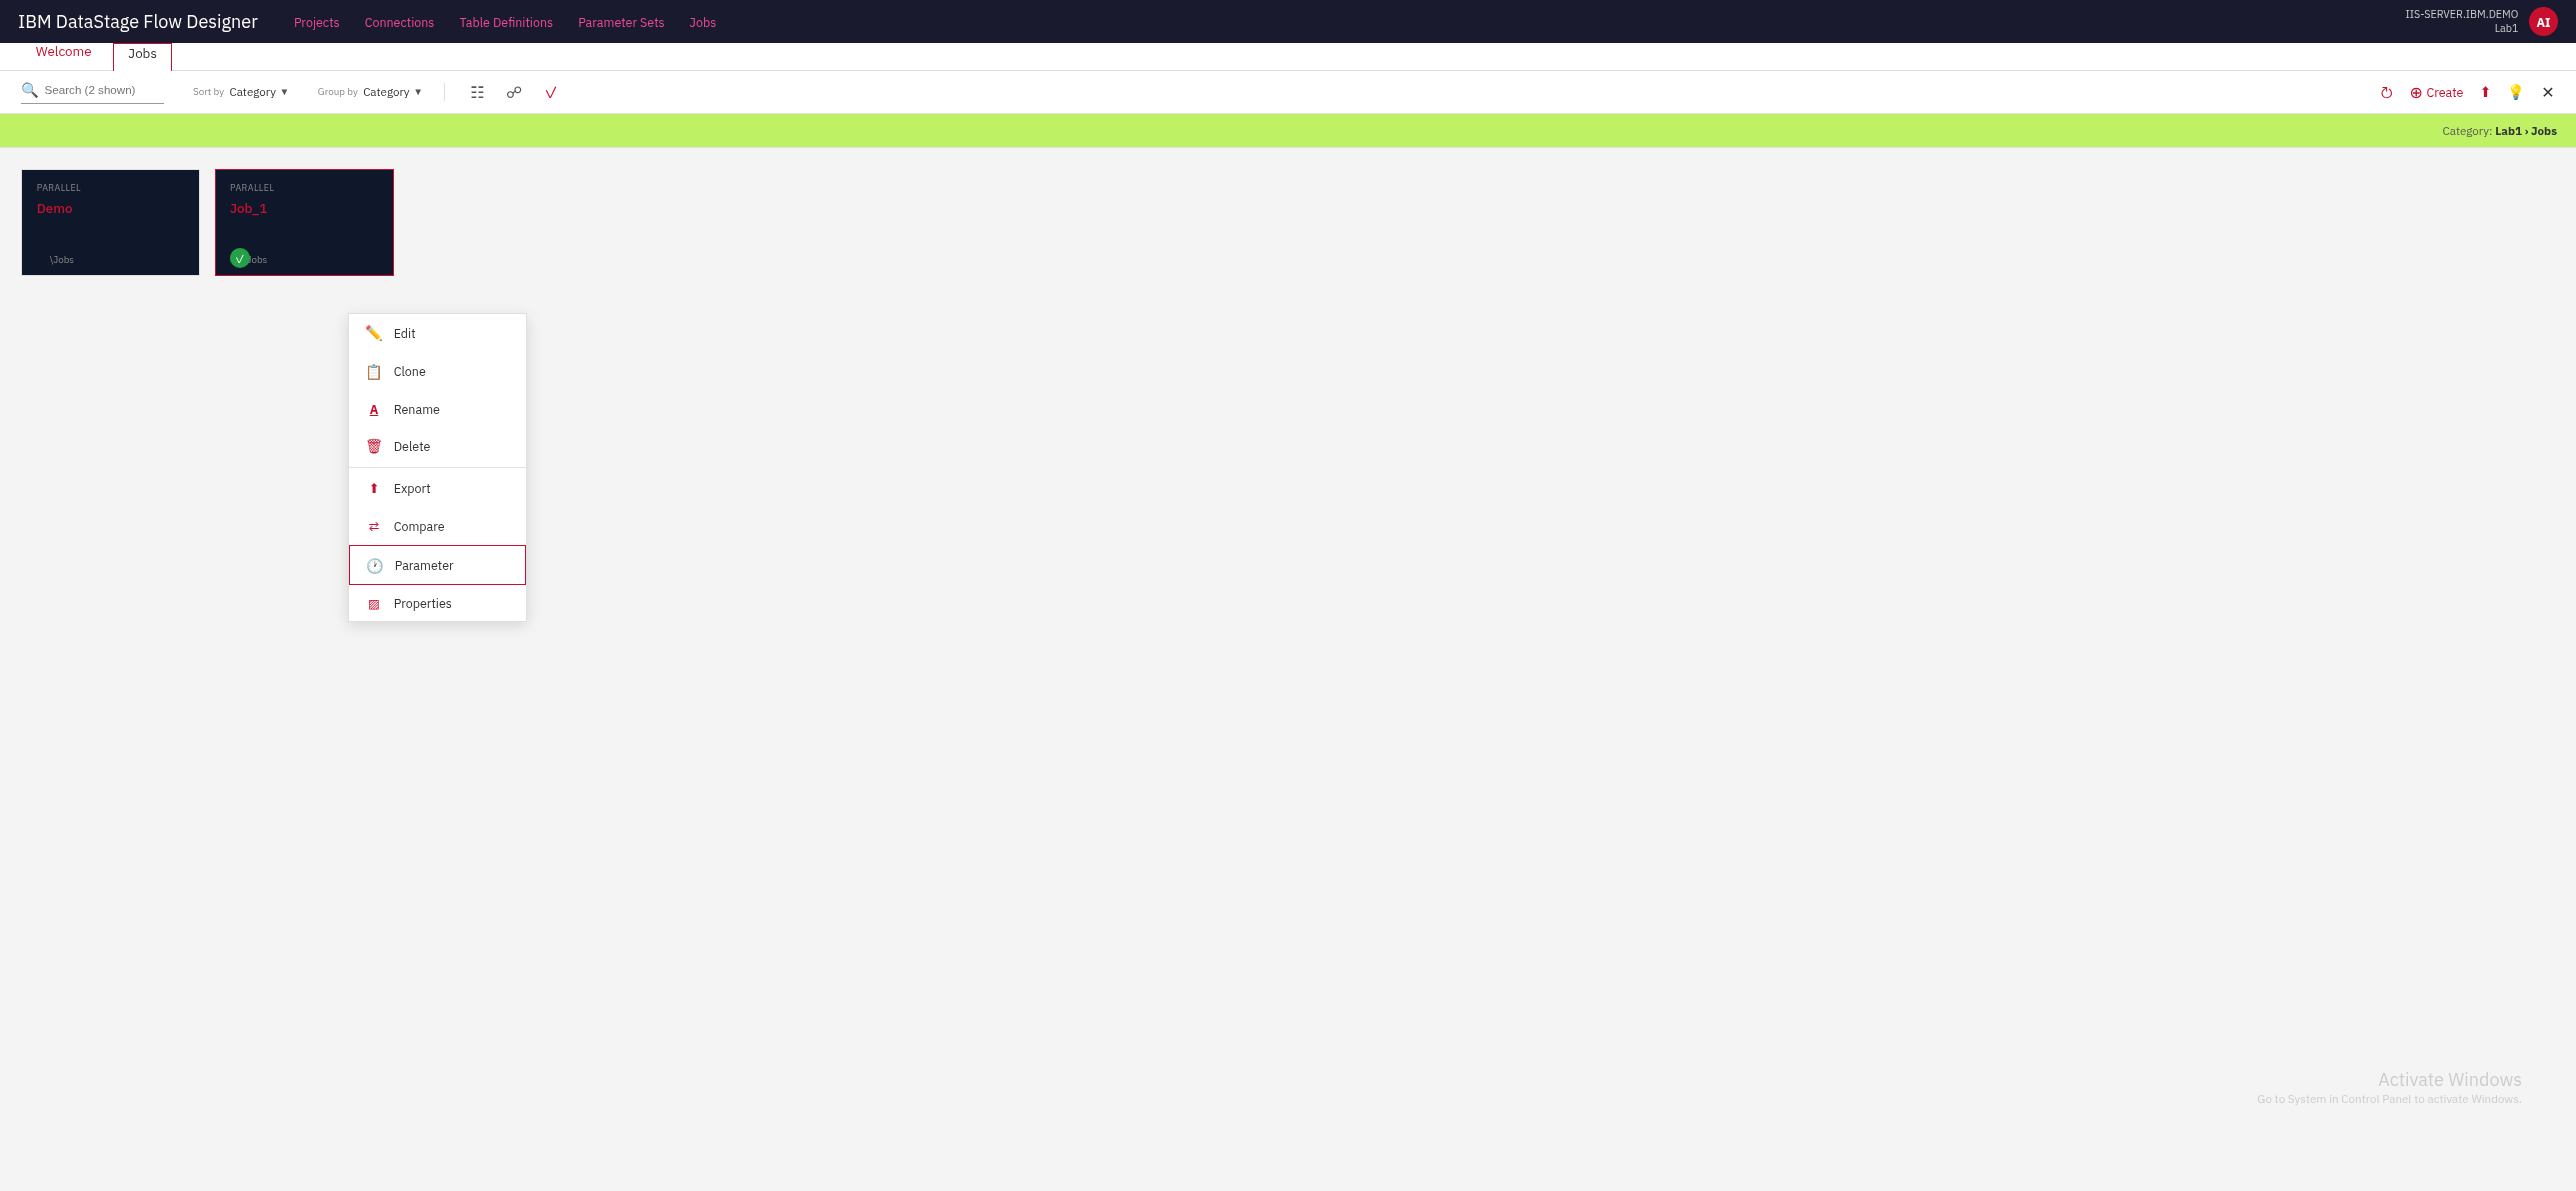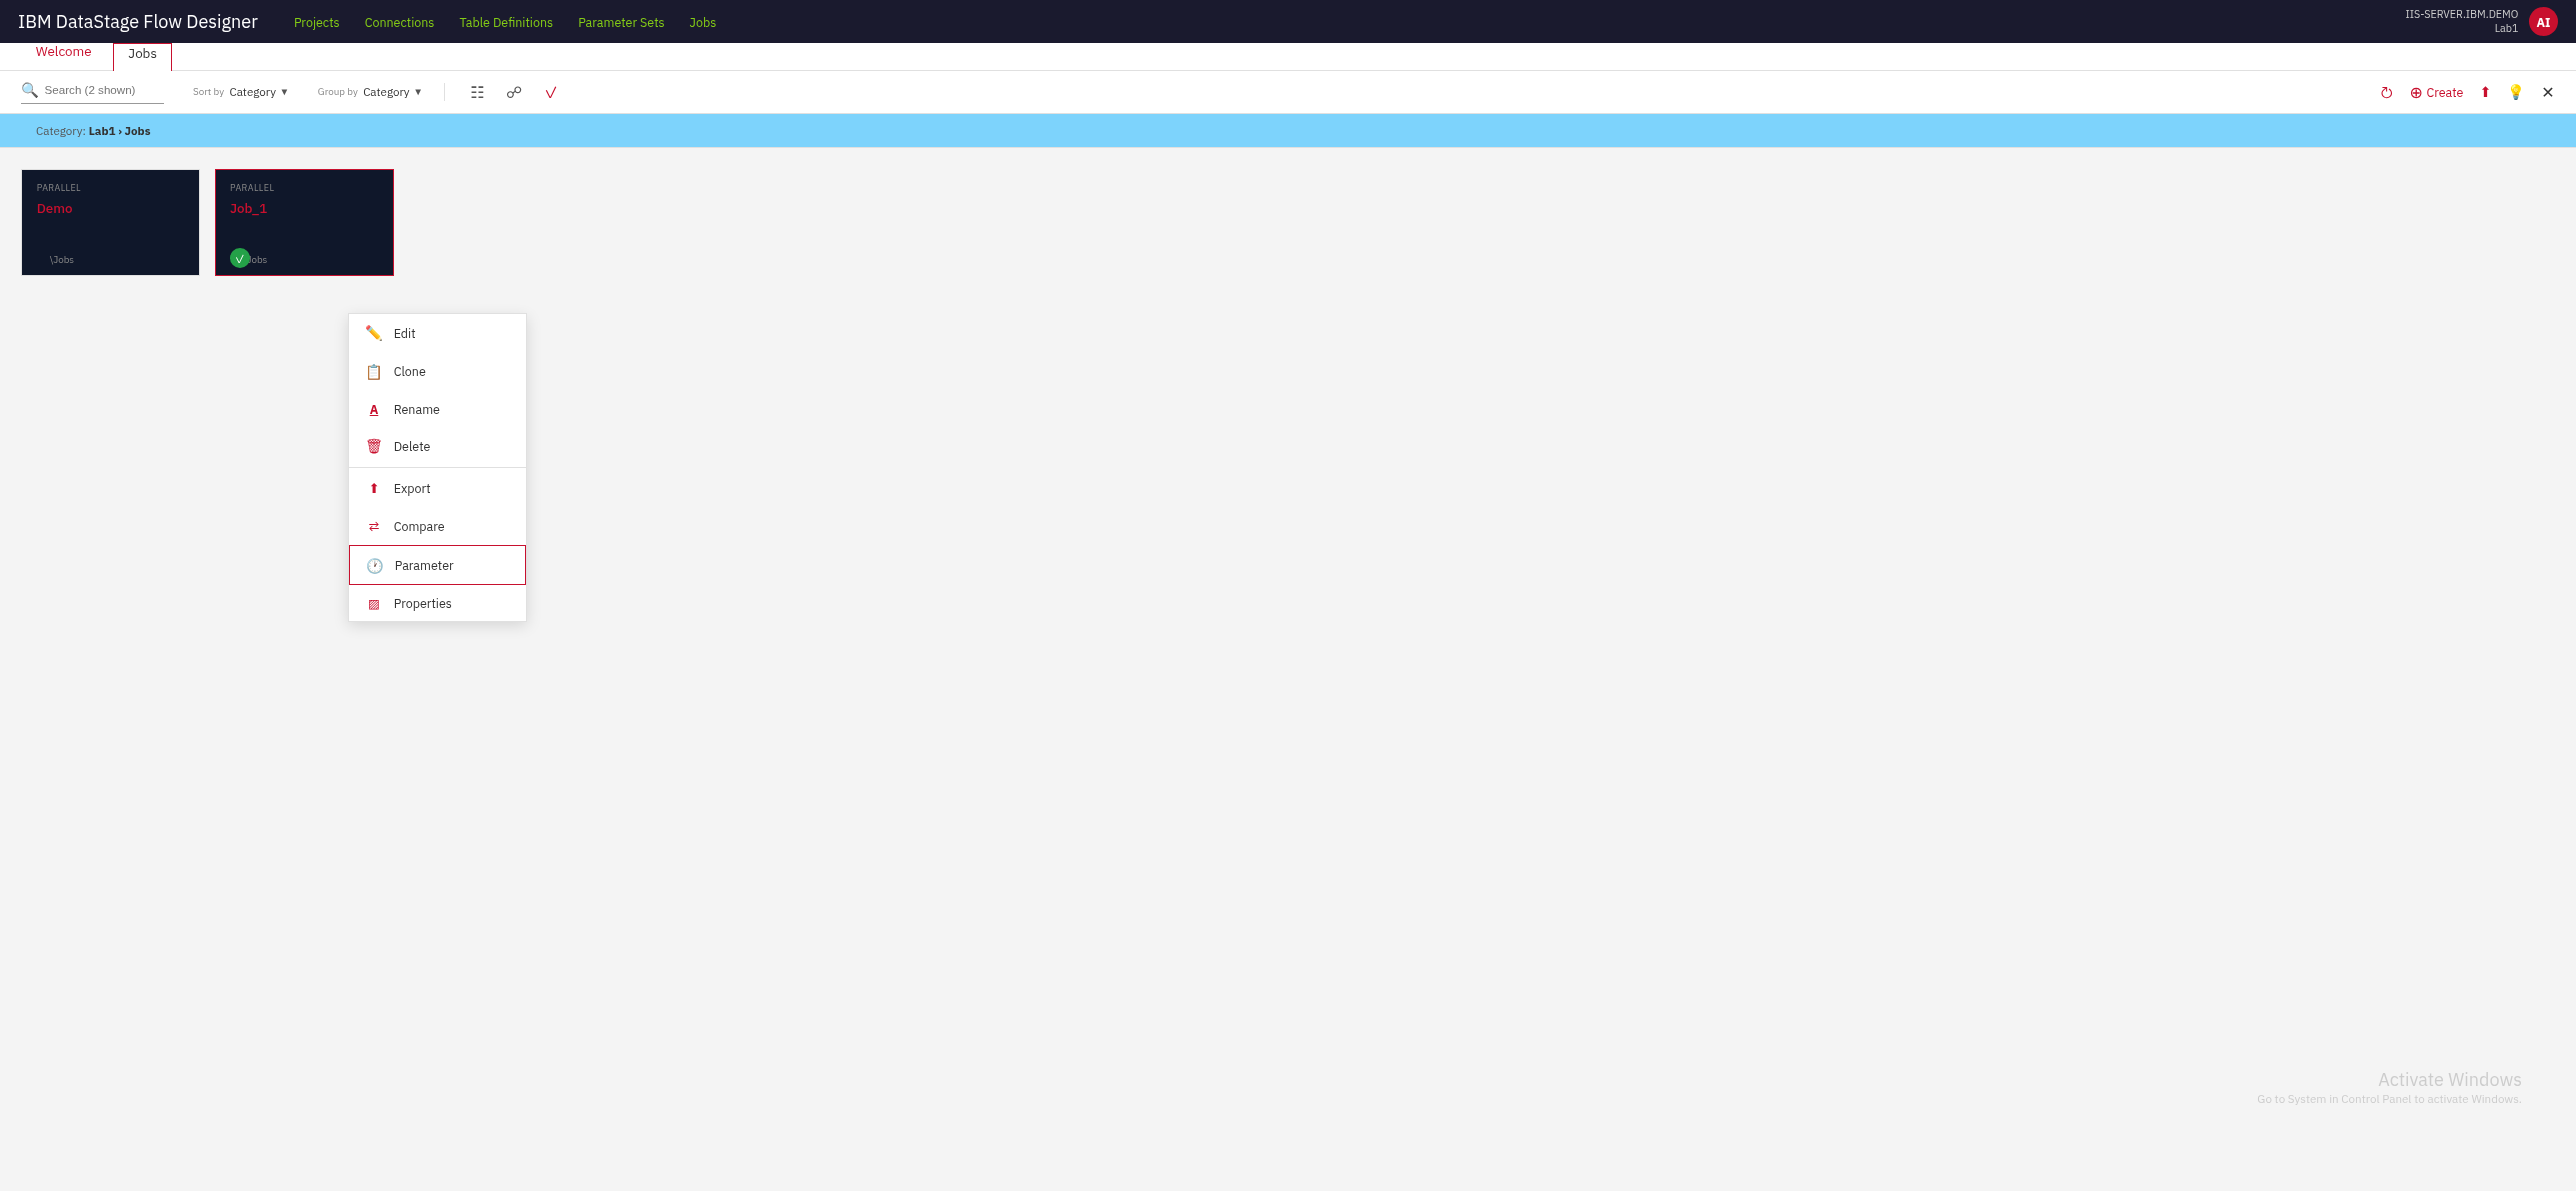--- a/index.html
+++ b/index.html
@@ -22,21 +22,21 @@
       font-weight: 400;
       white-space: nowrap;
       margin-right: 7.1px;
     }
     .topnav-links {
       display: flex;
       gap: 25px;
       flex: 1;
     }
     .topnav-link {
-      color: #84cc16;
+      color: #ec4899;
       font-size: 12.5px;
       cursor: pointer;
       padding: 3.6px 0;
     }
     .topnav-right {
       display: flex;
       align-items: center;
       gap: 10.7px;
       margin-left: auto;
     }
@@ -155,25 +155,26 @@
       display: flex;
       align-items: center;
       gap: 3.6px;
       color: #c8102e;
       font-size: 12.5px;
       cursor: pointer;
     }
 
     
     .breadcrumb-bar {
-      background: #7dd3fc;
-      padding: 9px 36px;
+      background: #bef264;
+      padding: 9px 19px;
       font-size: 11.6px;
       color: #555;
       border-bottom: 0.9px solid #e0e0e0;
+      text-align: right;
     }
     .breadcrumb-bar b { color: #333; }
 
     
     .main-content {
       background: #f4f4f4;
       padding: 21.4px;
       min-height: calc(100vh - 179px);
       position: relative;
     }

